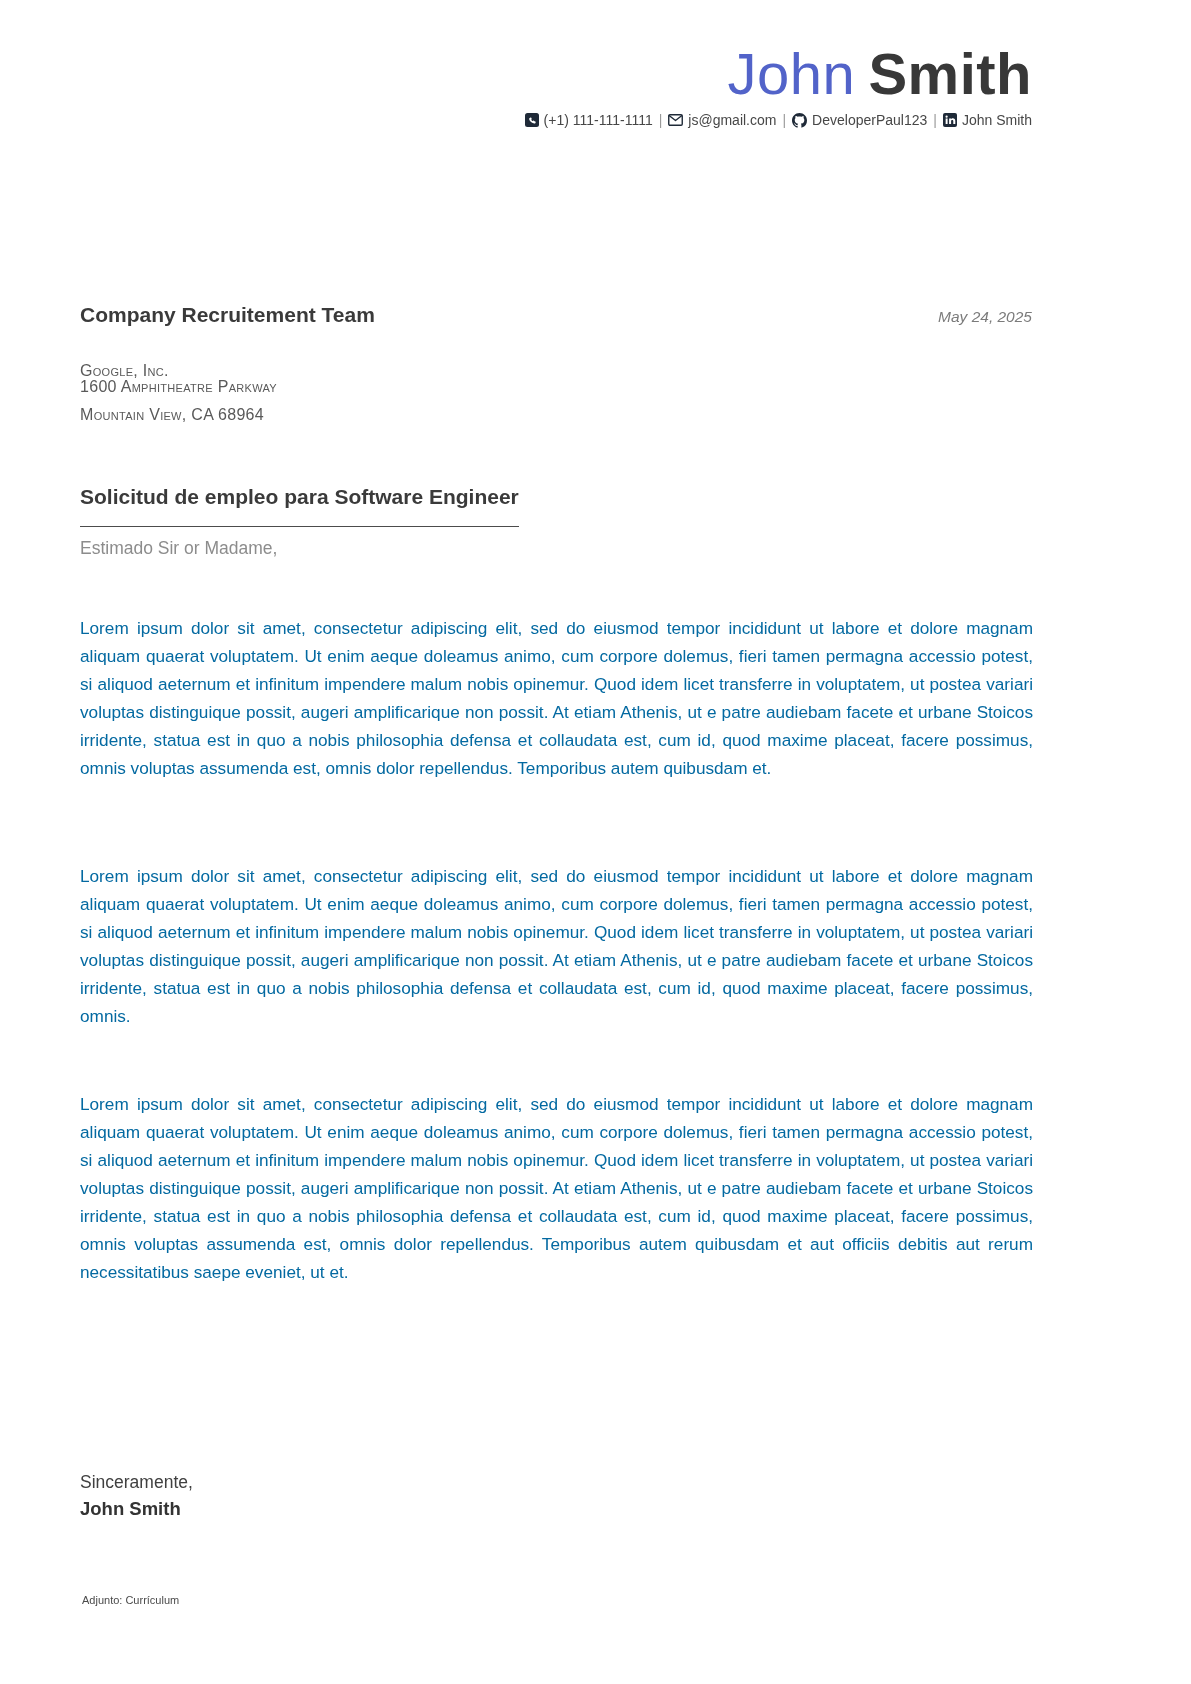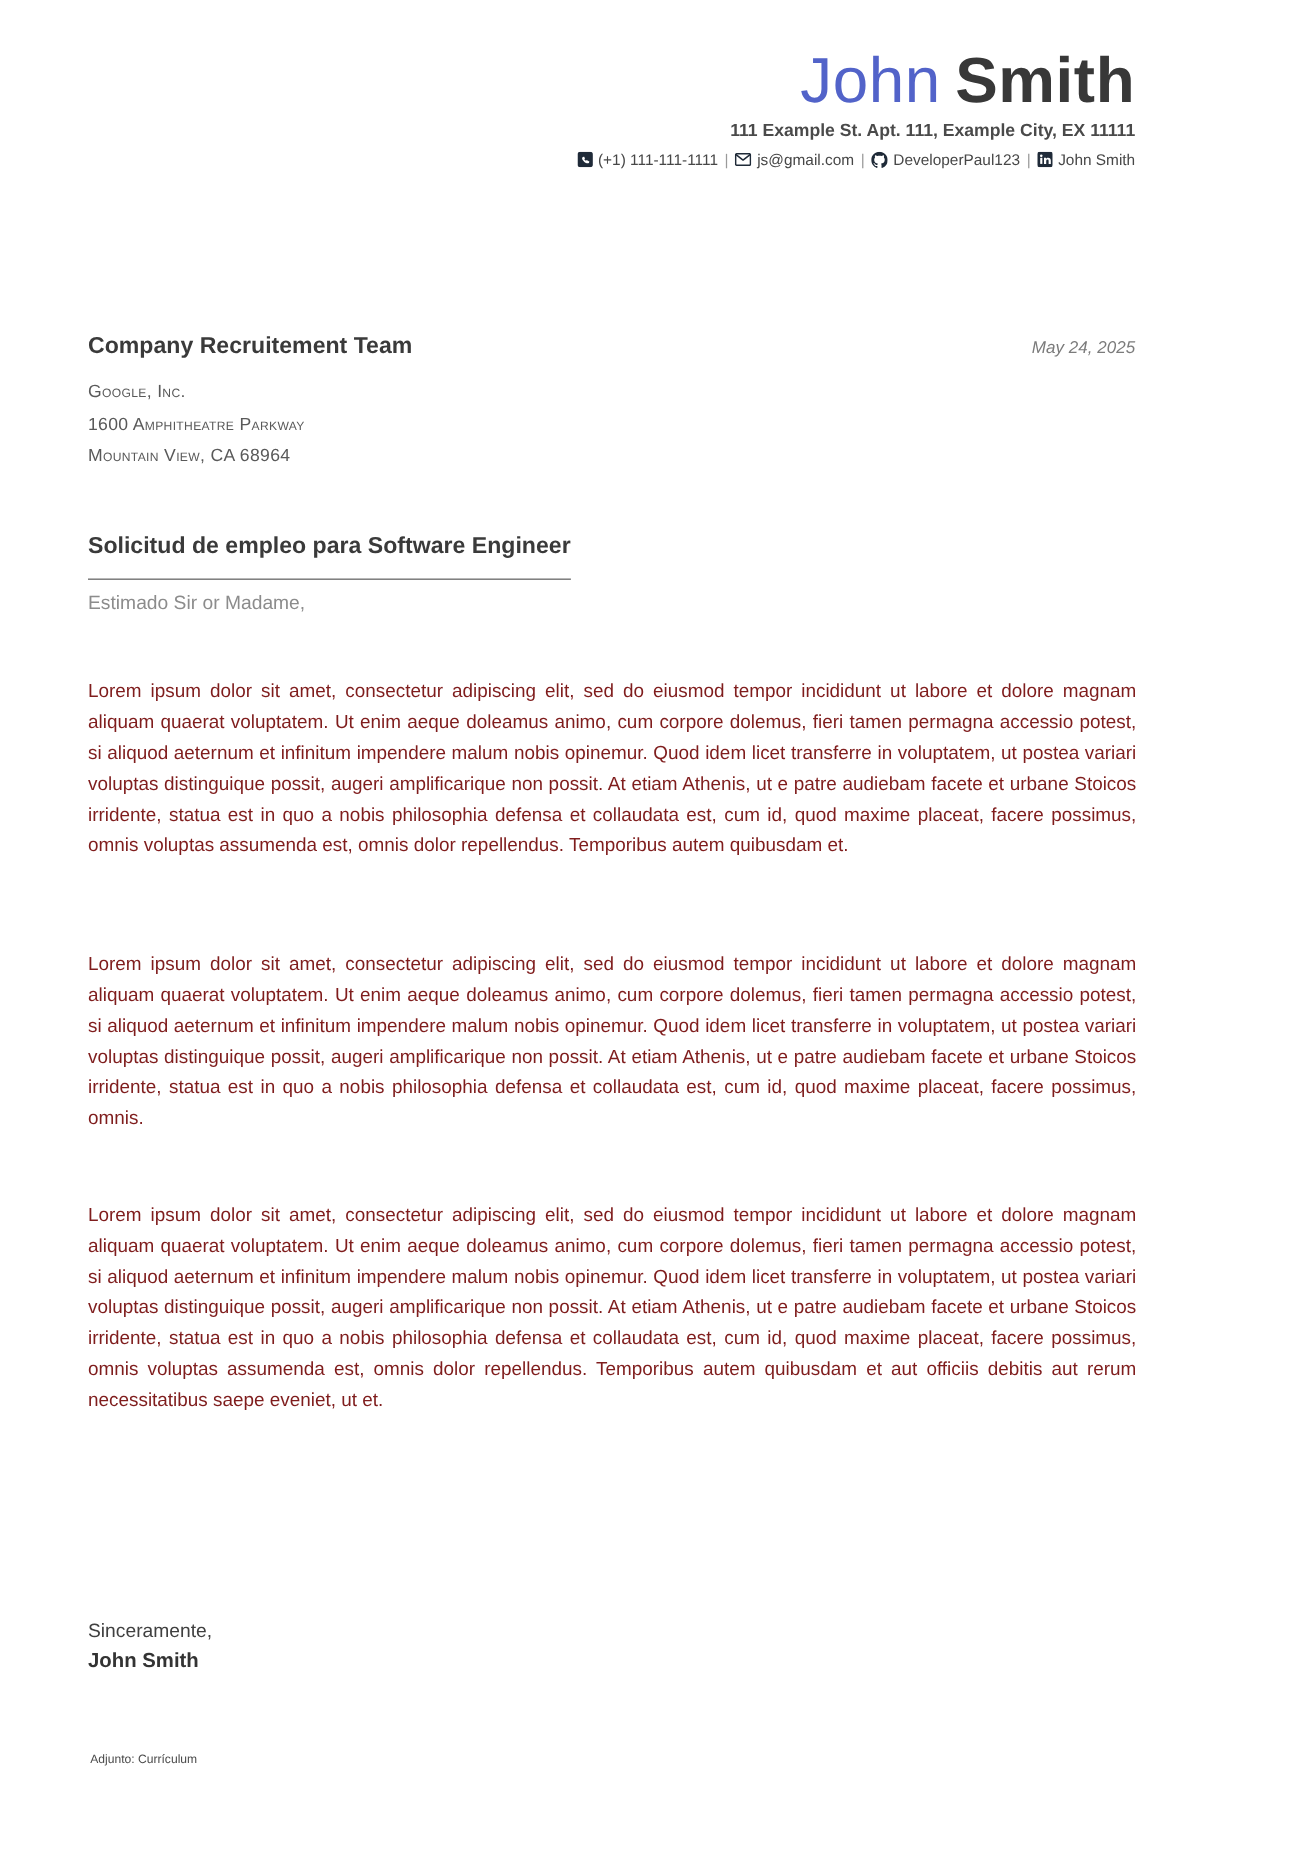--- a/index.html
+++ b/index.html
@@ -31,33 +31,33 @@
   .recipient-row {
     position:absolute; top:302px; left:80px; width:952px;
     display:flex; justify-content:space-between; align-items:baseline;
   }
   .recipient-title { font-size:21px; line-height:26px; font-weight:700; color:#3a3a3a; }
   .letter-date { font-size:15.5px; font-style:italic; color:#7b7b7b; }
   .company-line, .addr-line {
     position:absolute; left:80px; font-size:16px; color:#595959;
     font-variant:small-caps; letter-spacing:0.3px;
   }
-  .company-line { top:348px; }
+  .company-line { top:362px; }
   .addr-line-1 { top:378px; }
   .addr-line-2 { top:406px; }
   
   .subject { position:absolute; top:484px; left:80px; }
   .subject span {
     font-size:21px; line-height:26px; font-weight:700; color:#3a3a3a;
     border-bottom:1.5px solid #4c4c4c; padding-bottom:18px;
   }
   .salutation { position:absolute; top:538px; left:80px; font-size:17.5px; color:#8c8c8c; }
   .para {
     position:absolute; left:80px; width:953px;
-    font-size:17.2px; line-height:28px; text-align:justify; color:#7f1d1d;
+    font-size:17.2px; line-height:28px; text-align:justify; color:#0369a1;
   }
   .para-1 { top:614px; }
   .para-2 { top:862px; }
   .para-3 { top:1090px; }
   .closing { position:absolute; top:1472px; left:80px; }
   .closing-word { font-size:17.5px; color:#404040; }
   .signature { margin-top:5px; font-size:18.5px; font-weight:700; color:#333333; }
   .enclosure {
     position:absolute; top:1594px; left:82px;
     font-size:11px; color:#4a4a4a;
@@ -65,21 +65,20 @@
 </style>
 </head>
 <body>
 
 <div class="page">
 
   <div class="header">
     <div class="name">
       <span class="name-first">John</span><span class="name-last">Smith</span>
     </div>
-    <div class="header-address">111 Example St. Apt. 111, Example City, EX 11111</div>
     <div class="contact-row">
       <span class="contact-item">
         <span class="icon">
           <svg width="14" height="14" viewBox="0 0 14 14">
               <rect width="14" height="14" rx="2.5" fill="currentColor"></rect>
               <path fill="#fff" d="M10.8 8.8c0 .2-.1.5-.2.8-.1.3-.2.5-.3.6-.2.2-.7.3-1 .3-.5 0-1-.1-1.6-.4a8 8 0 0 1-1.7-1.1 8 8 0 0 1-1.3-1.5c-.3-.5-.5-1-.5-1.5 0-.3.1-.8.3-1 .1-.1.3-.2.6-.3.3-.1.6-.2.8-.2.1 0 .2 0 .2.1l.6 1.2c0 .1.1.2.1.2 0 .1-.1.2-.2.3l-.4.4c0 .1.2.4.6.8.4.4.7.6.8.6.1 0 .2-.1.3-.2l.4-.4c.1 0 .2.1.2.1l1.2.6c.1 0 .1.1.1.2z"></path>
             </svg>
         </span>
         <span>(+1) 111-111-1111</span>
       </span>

